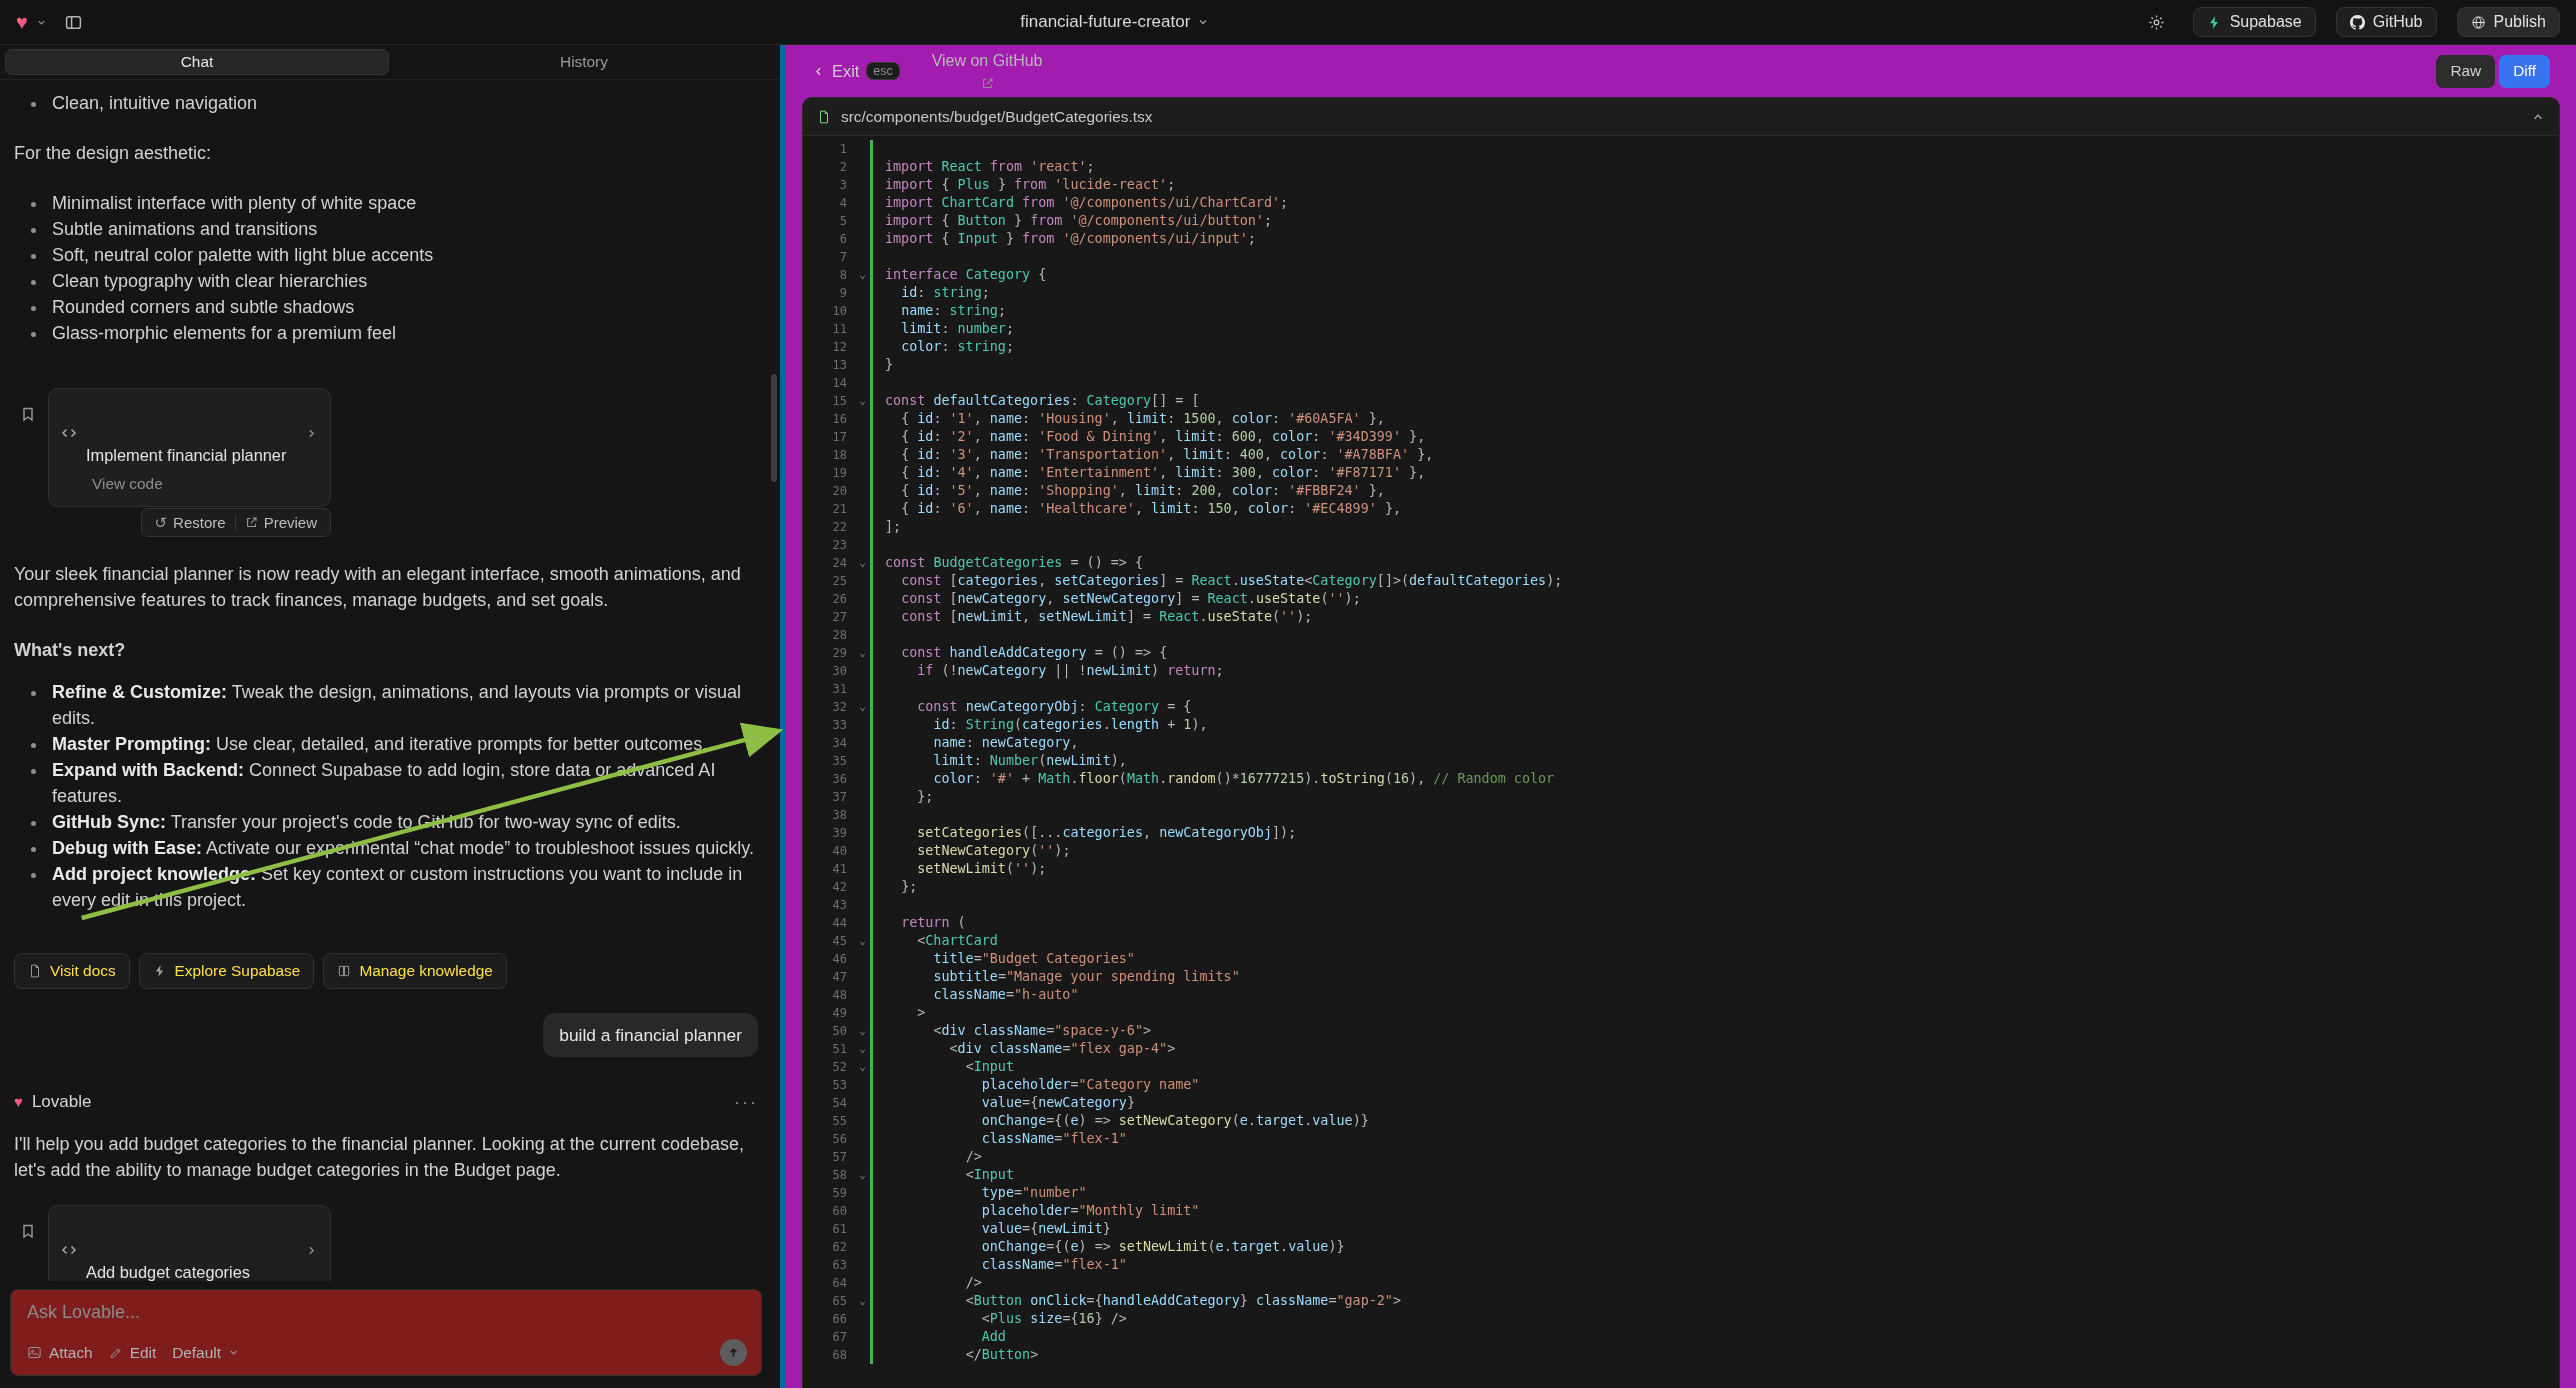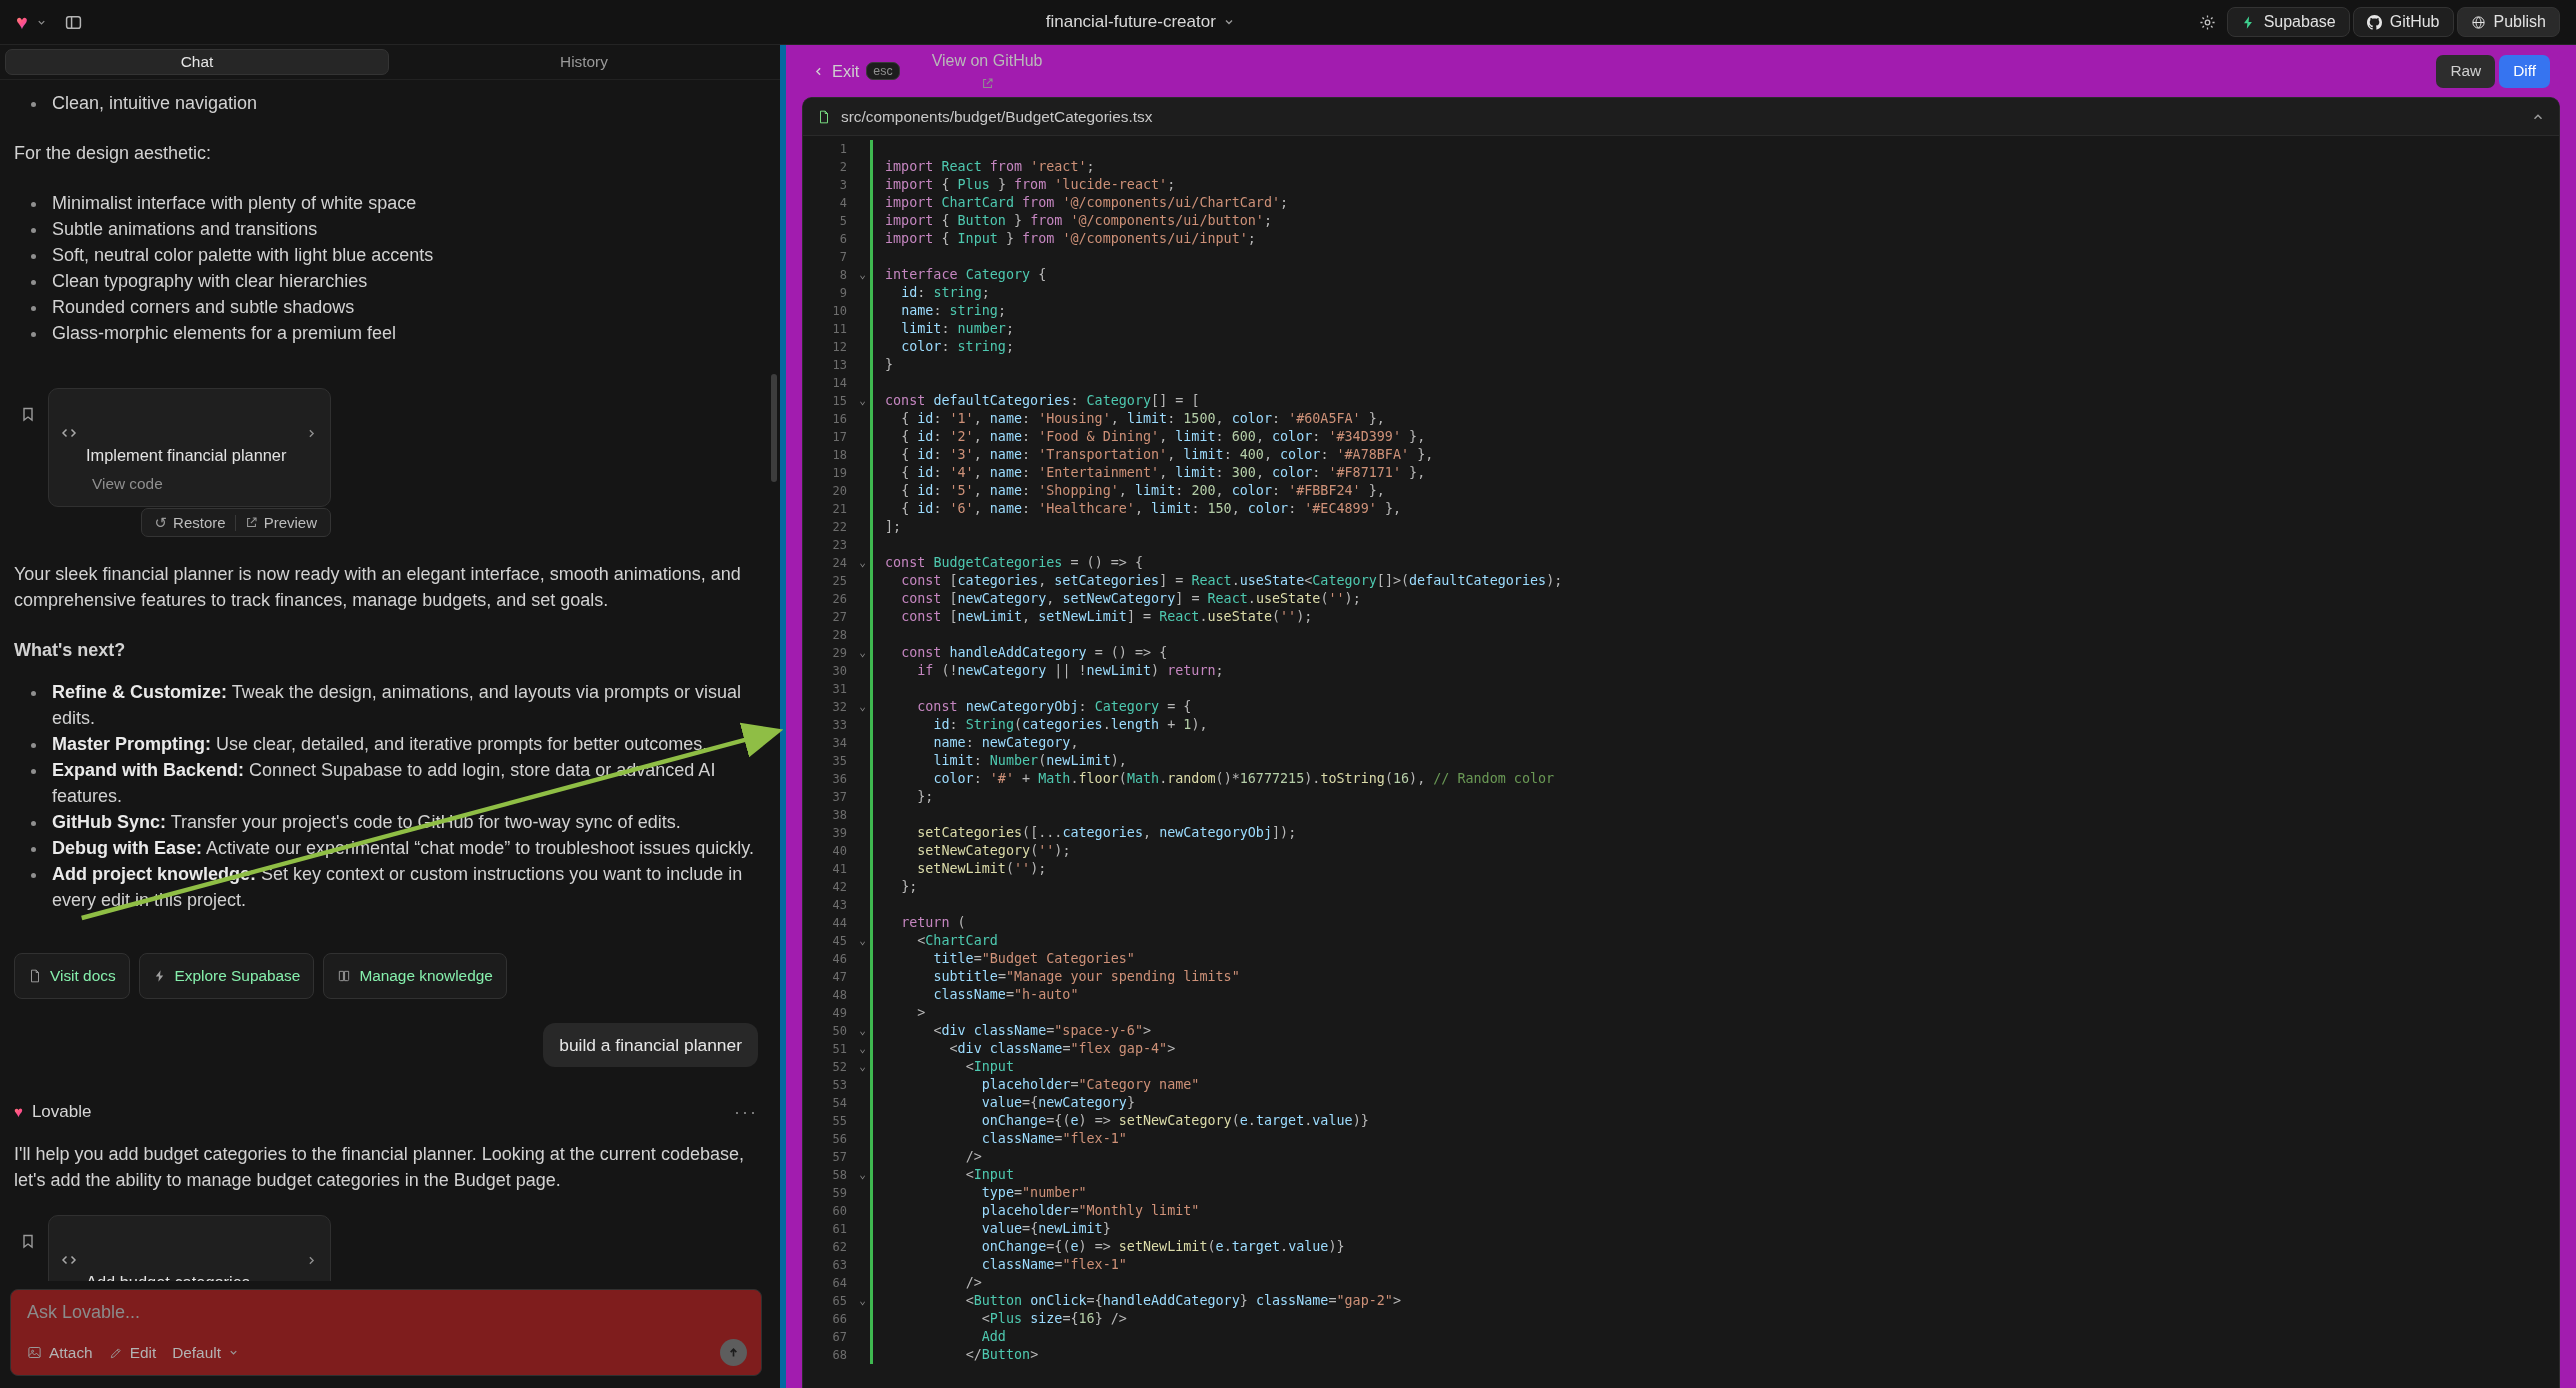--- a/index.html
+++ b/index.html
@@ -22,21 +22,21 @@
   .heart {
     font-size:20px; line-height:1;
     background:linear-gradient(135deg,#ff9d6b 0%,#ff4d88 55%,#b06bff 100%);
     -webkit-background-clip:text; background-clip:text; color:transparent;
     cursor:pointer;
   }
   .tiny-chev { color:#8f8f8f; }
   .panel-toggle { color:#b5b5b5; margin-left:10px; cursor:pointer; }
   .tb-center { display:flex; align-items:center; gap:7px; color:#d9d9d9; font-size:17px; cursor:pointer; }
   .tb-center .chev { color:#9a9a9a; }
-  .tb-right { display:flex; align-items:center; gap:3px; }
+  .tb-right { display:flex; align-items:center; gap:20px; }
   .gear { color:#c6c6c6; margin-right:8px; cursor:pointer; }
   .tb-btn {
     display:flex; align-items:center; gap:8px; height:30px; padding:0 13px;
     background:#1f1f1f; border:1px solid #333; border-radius:8px;
     color:#e2e2e2; font-size:16px; font-family:inherit; cursor:pointer;
   }
   .tb-btn.publish { background:#2a2a2a; }
   .gh-mark { color:#e6e6e6; }
 
   
@@ -87,23 +87,23 @@
     background:transparent; border:none; color:#bdbdbd; font-size:15px;
     font-family:inherit; cursor:pointer;
   }
   .ec-action .ic { color:#9a9a9a; font-size:15px; line-height:1; }
   .ec-sep { width:1px; height:16px; background:#383838; }
   .edit-card-col { display:flex; flex-direction:column; }
 
   
   .chip-row { display:flex; gap:9px; margin-top:40px; }
   .chip {
-    display:flex; align-items:center; gap:8px; height:46px; padding:0 13px;
+    display:flex; align-items:center; gap:8px; height:36px; padding:0 13px;
     background:#1c1c1c; border:1px solid #313131; border-radius:8px;
-    color:#86efac; font-size:15.4px; font-family:inherit; cursor:pointer;
+    color:#fde047; font-size:15.4px; font-family:inherit; cursor:pointer;
   }
   .chip .ic { color:#a0a0a0; }
 
   
   .bubble-row { display:flex; justify-content:flex-end; }
   .bubble {
     background:#282828; border-radius:12px; padding:9px 16px;
     font-size:17.4px; color:#e6e6e6; max-width:558px;
   }
 

